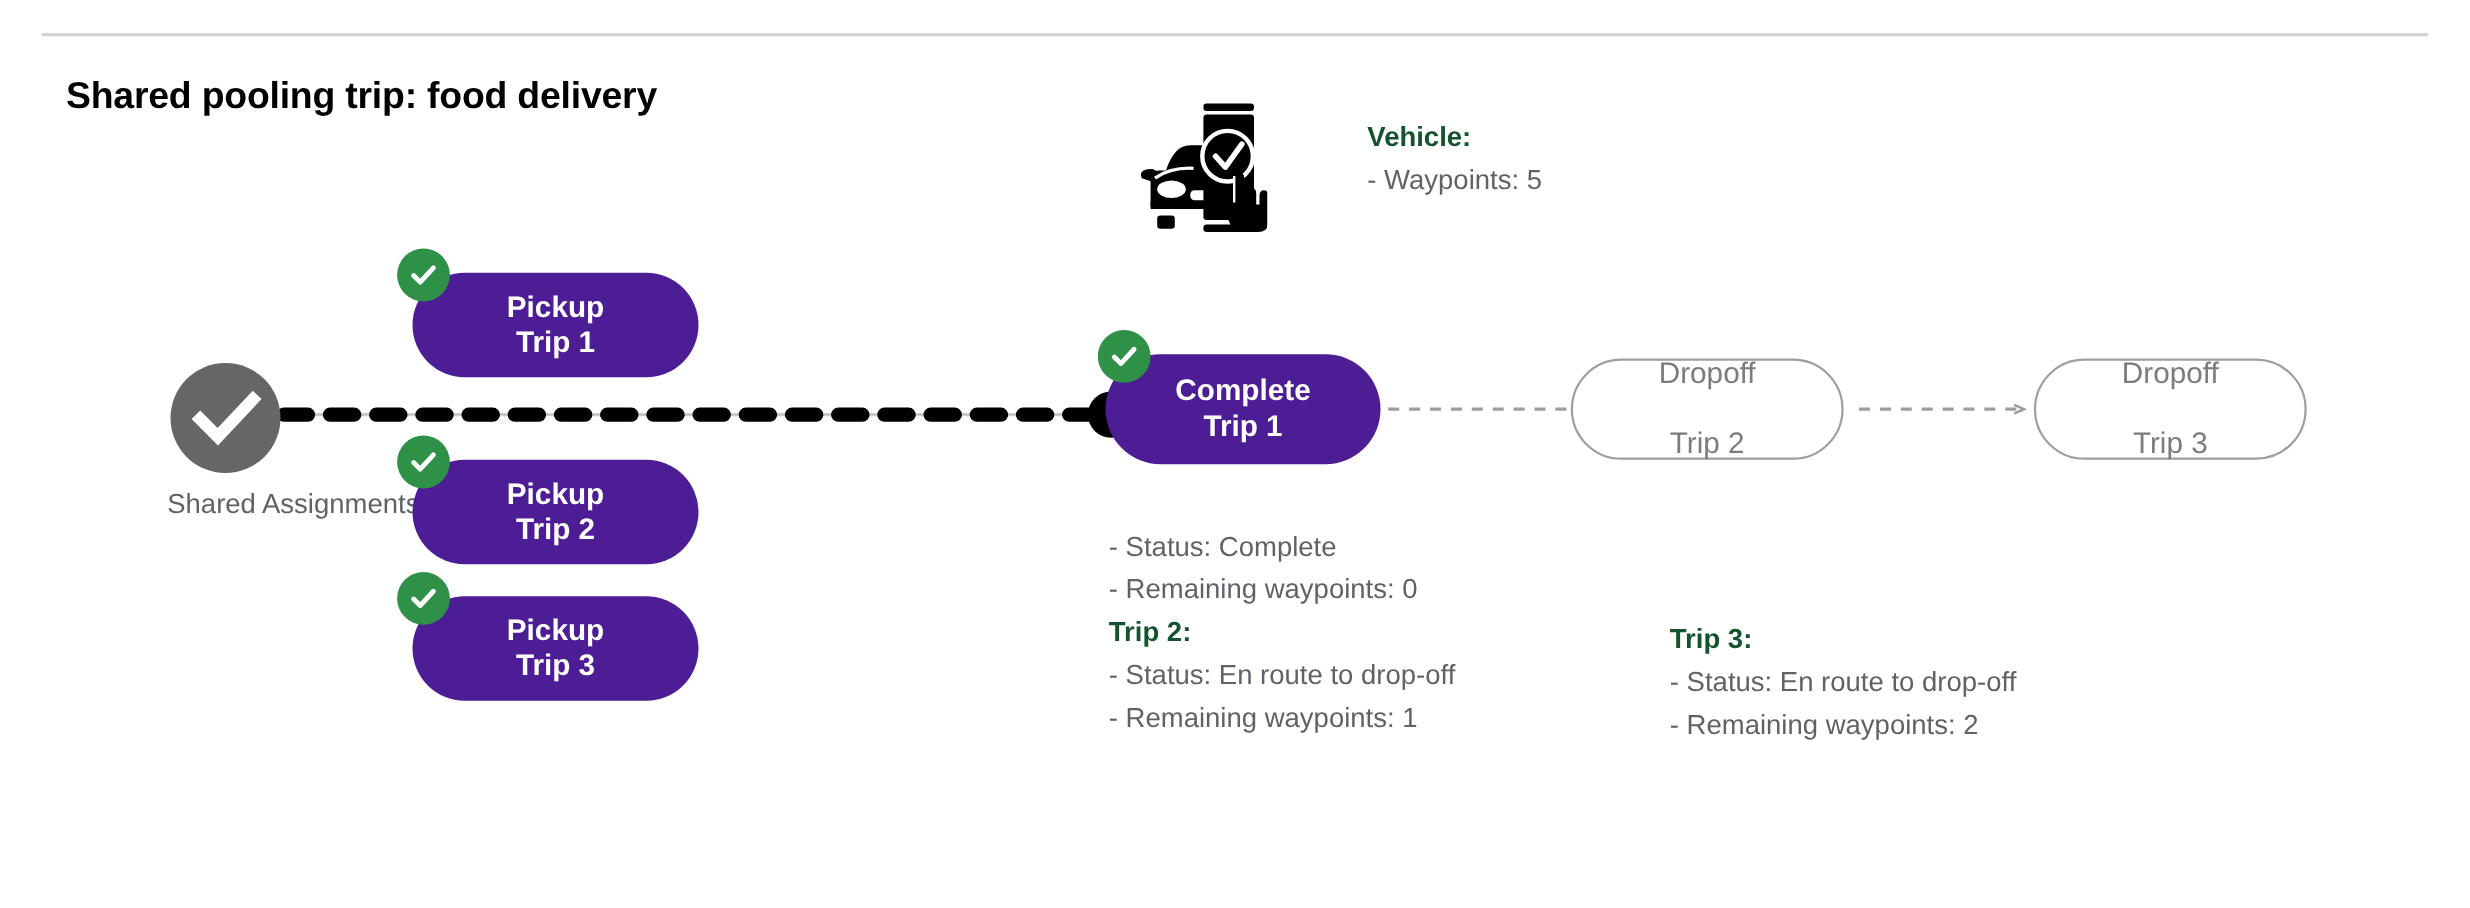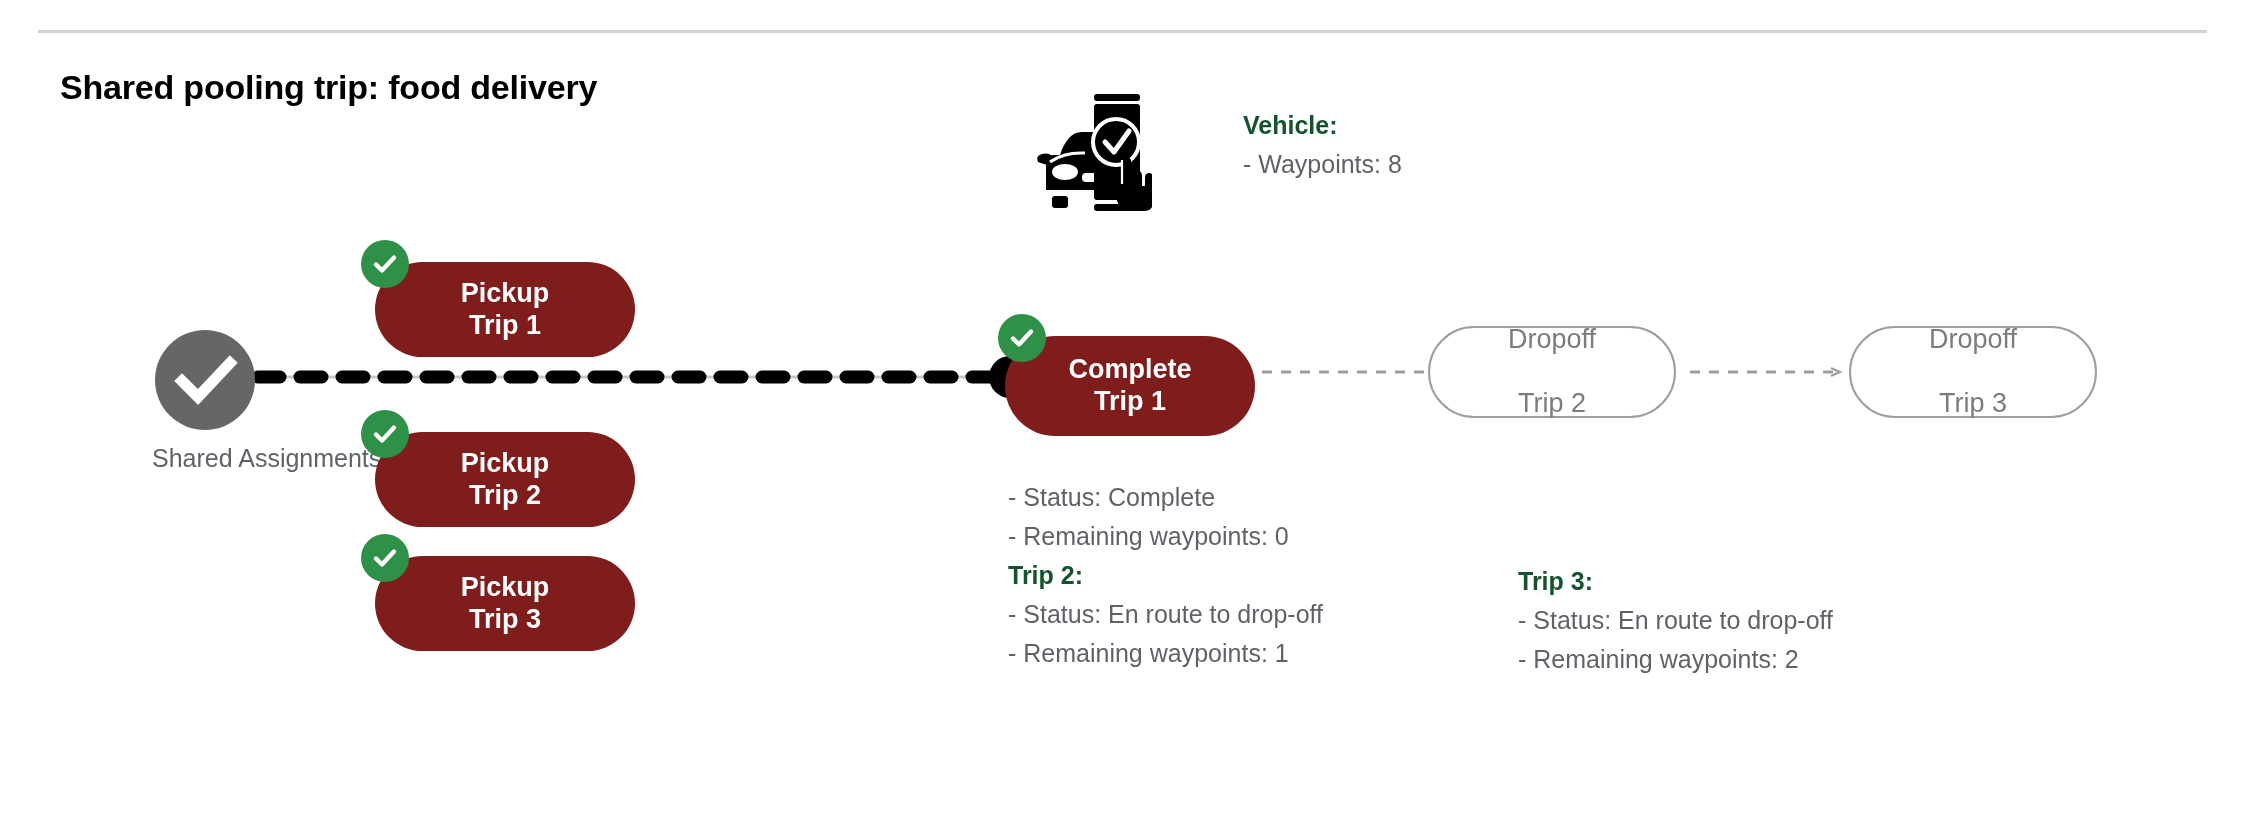--- a/index.html
+++ b/index.html
@@ -85,26 +85,25 @@
     position: absolute;
     display: flex;
     flex-direction: column;
     align-items: center;
     justify-content: center;
     box-sizing: border-box;
     text-align: center;
     line-height: 1.18;
   }
   .pill-orange {
-    background: #7f1d1d;
+    background: #4c1d95;
     border-radius: 999px;
     color: #ffffff;
     font-weight: bold;
     font-size: 27px;
-    margin-top: 14px;
   }
   .pill-outline {
     background: #ffffff;
     border: 2px solid #9e9e9e;
     border-radius: 999px;
     color: #7c7c7c;
     font-weight: normal;
     font-size: 27px;
     gap: 32px;
   }
@@ -279,21 +278,21 @@
     <span>Trip 2</span>
   </div>
 
   <div class="pill pill-outline" id="pill-dropoff-3">
     <span>Dropoff</span>
     <span>Trip 3</span>
   </div>
 
   <div class="info-block" id="info-vehicle">
     <span class="row hdr">Vehicle:</span>
-    <span class="row">- Waypoints: 8</span>
+    <span class="row">- Waypoints: 5</span>
   </div>
 
   <div class="info-block" id="info-trip12">
     <span class="row">- Status:  Complete</span>
     <span class="row">- Remaining waypoints: 0</span>
     <span class="row hdr">Trip 2:</span>
     <span class="row">- Status:  En route to drop-off</span>
     <span class="row">- Remaining waypoints: 1</span>
   </div>
 

